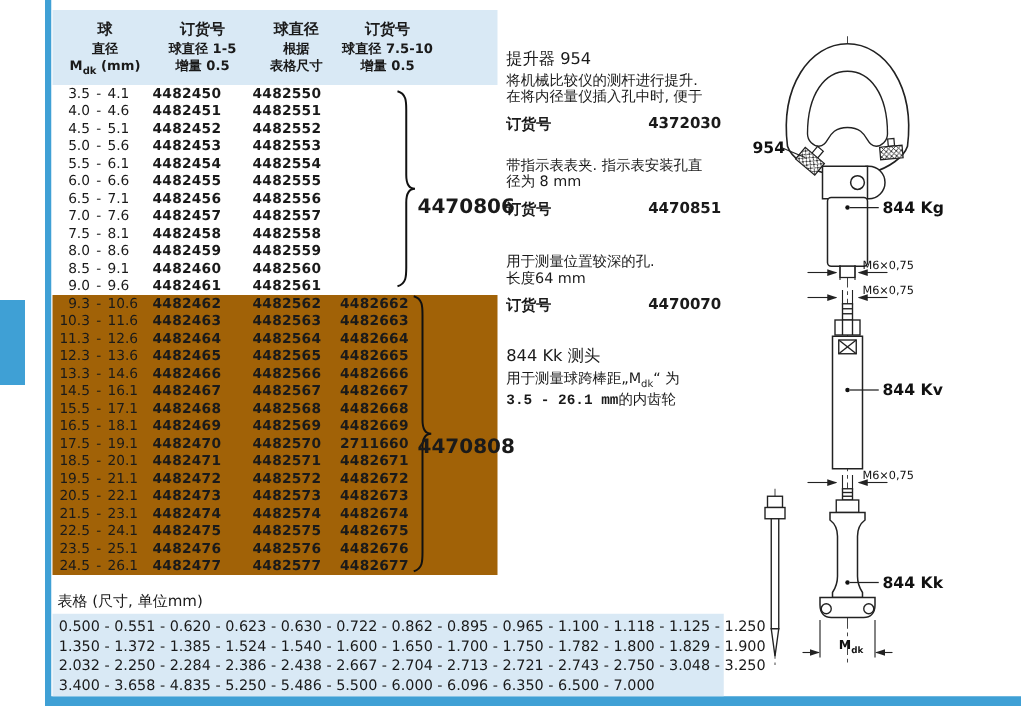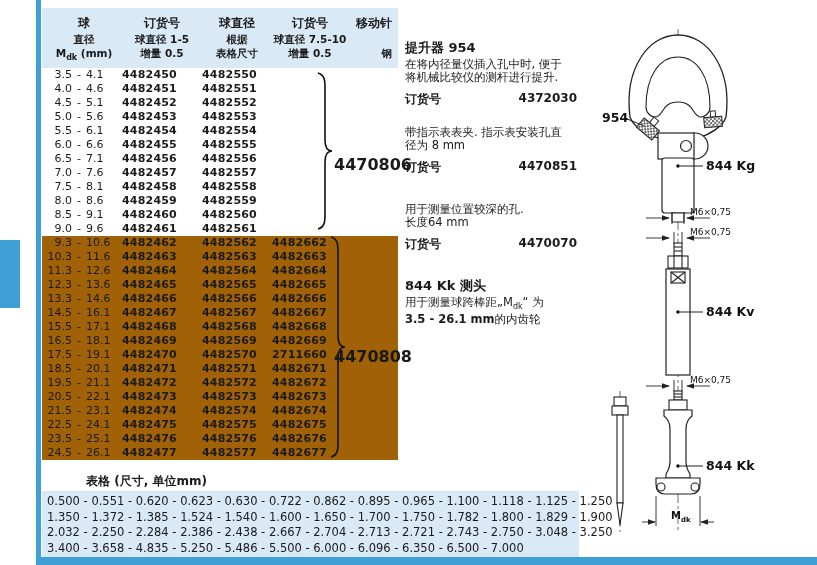--- a/index.html
+++ b/index.html
@@ -23,27 +23,27 @@
         font-size:11px;padding-left:4px;}
   .rng{display:flex;}
   .rng .f{width:26px;text-align:right;}
   .rng .d{width:14px;text-align:center;}
   .rng .t{width:30px;text-align:left;}
   .o{font-weight:bold;letter-spacing:0.2px;}
   .brace{position:absolute;pointer-events:none;}
   .pin{position:absolute;font-weight:bold;font-size:16px;}
   
   .prod{position:absolute;left:405px;width:172px;}
-  .prod .ptitle{font-weight:bold;font-size:13px;line-height:15px;margin-bottom:3px;}
+  .prod .ptitle{font-weight:normal;font-size:13px;line-height:15px;margin-bottom:3px;}
   .prod .pline{font-size:11.5px;line-height:13px;}
   .prod .porder{display:flex;justify-content:space-between;margin-top:7px;font-weight:bold;font-size:12px;}
-  .pbold{font-weight:bold;}
+  .pbold{font-weight:bold;font-family:Liberation Mono, monospace;}
   sub.mdk{font-size:8px;}
   
-  .size-title{position:absolute;left:46px;top:473px;font-weight:bold;font-size:12px;margin-left:40px;}
+  .size-title{position:absolute;left:46px;top:473px;font-weight:normal;font-size:12px;}
   .size-box{position:absolute;left:42px;top:491px;width:537px;height:66px;background:#d9e9f5;
             box-sizing:border-box;padding:3px 0 0 5px;}
   .size-row{font-size:11.5px;line-height:15.5px;white-space:nowrap;}
   
   .drawing{position:absolute;left:598px;top:25px;}
   .dlabel{font-weight:bold;font-size:12.5px;fill:#111;}
   .dsmall{font-size:9px;fill:#111;}
 </style>
 </head>
 <body>
@@ -69,25 +69,20 @@
       <div class="cell">
         <div class="h1">球直径</div>
         <div class="h2">根据</div>
         <div class="h2">表格尺寸</div>
       </div>
       <div class="cell">
         <div class="h1">订货号</div>
         <div class="h2">球直径 7.5-10</div>
         <div class="h2">增量 0.5</div>
       </div>
-      <div class="cell right">
-        <div class="h1">移动针</div>
-        <div class="h2">&nbsp;</div>
-        <div class="h2">钢</div>
-      </div>
     </div>
 
     <div class="tgroup g1">
         <div class="trow">
           <span class="rng">
             <span class="f">3.5</span>
             <span class="d">-</span>
             <span class="t">4.1</span>
           </span>
           <span class="o">4482450</span>
@@ -373,22 +368,22 @@
     </svg>
     <svg class="brace" style="left:287px;top:228px;" width="18" height="224" viewBox="0 0 18 224">
       <path d="M2,1 C9,3 9,9 9,16 L9,100 C9,106 11,111 16,111 C11,111 9,116 9,122 L9,206 C9,213 9,219 2,221" fill="none" stroke="#111" stroke-width="1.6"></path>
     </svg>
     <div class="pin" style="left:292px;top:147px;">4470806</div>
     <div class="pin" style="left:292px;top:339px;">4470808</div>
   </div>
 
   <div class="prod" style="top:40px;">
     <div class="ptitle">提升器 954</div>
+    <div class="pline">将机械比较仪的测杆进行提升.</div>
     <div class="pline">在将内径量仪插入孔中时, 便于</div>
-    <div class="pline">将机械比较仪的测杆进行提升.</div>
     <div class="porder">
       <span>订货号</span>
       <span>4372030</span>
     </div>
   </div>
 
   <div class="prod" style="top:126px;">
     <div class="pline">带指示表表夹. 指示表安装孔直</div>
     <div class="pline">径为 8 mm</div>
     <div class="porder">

